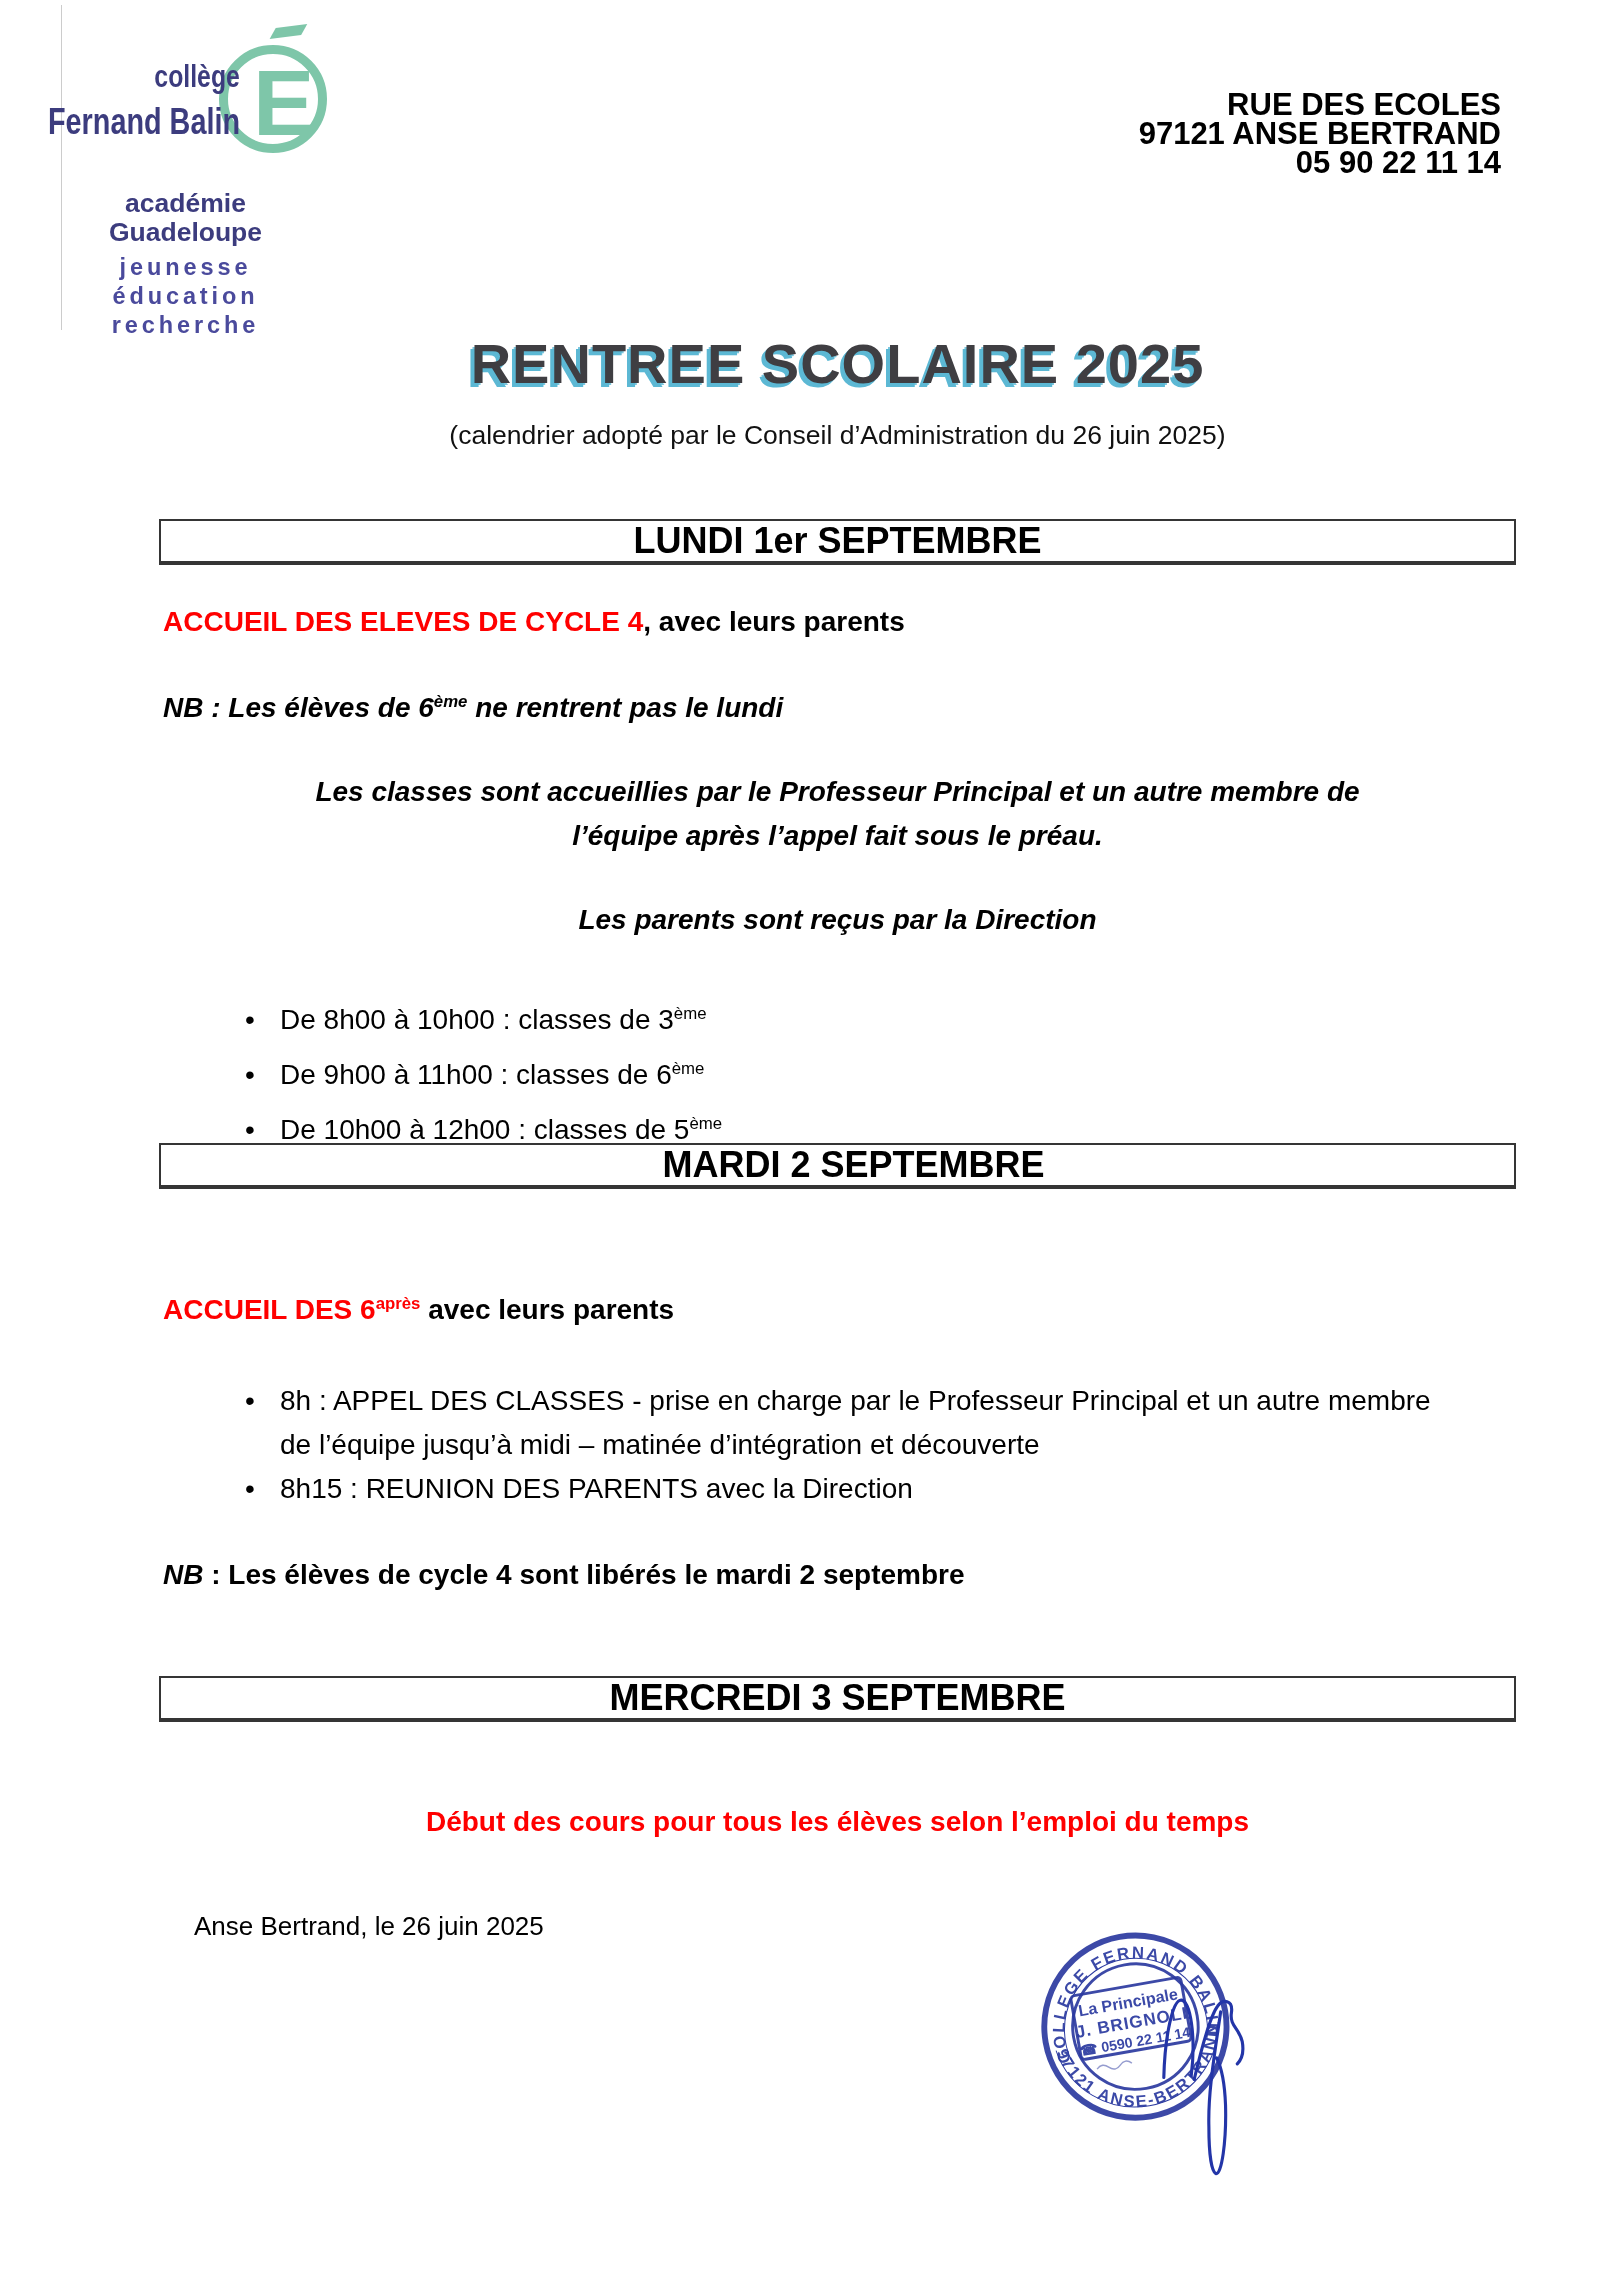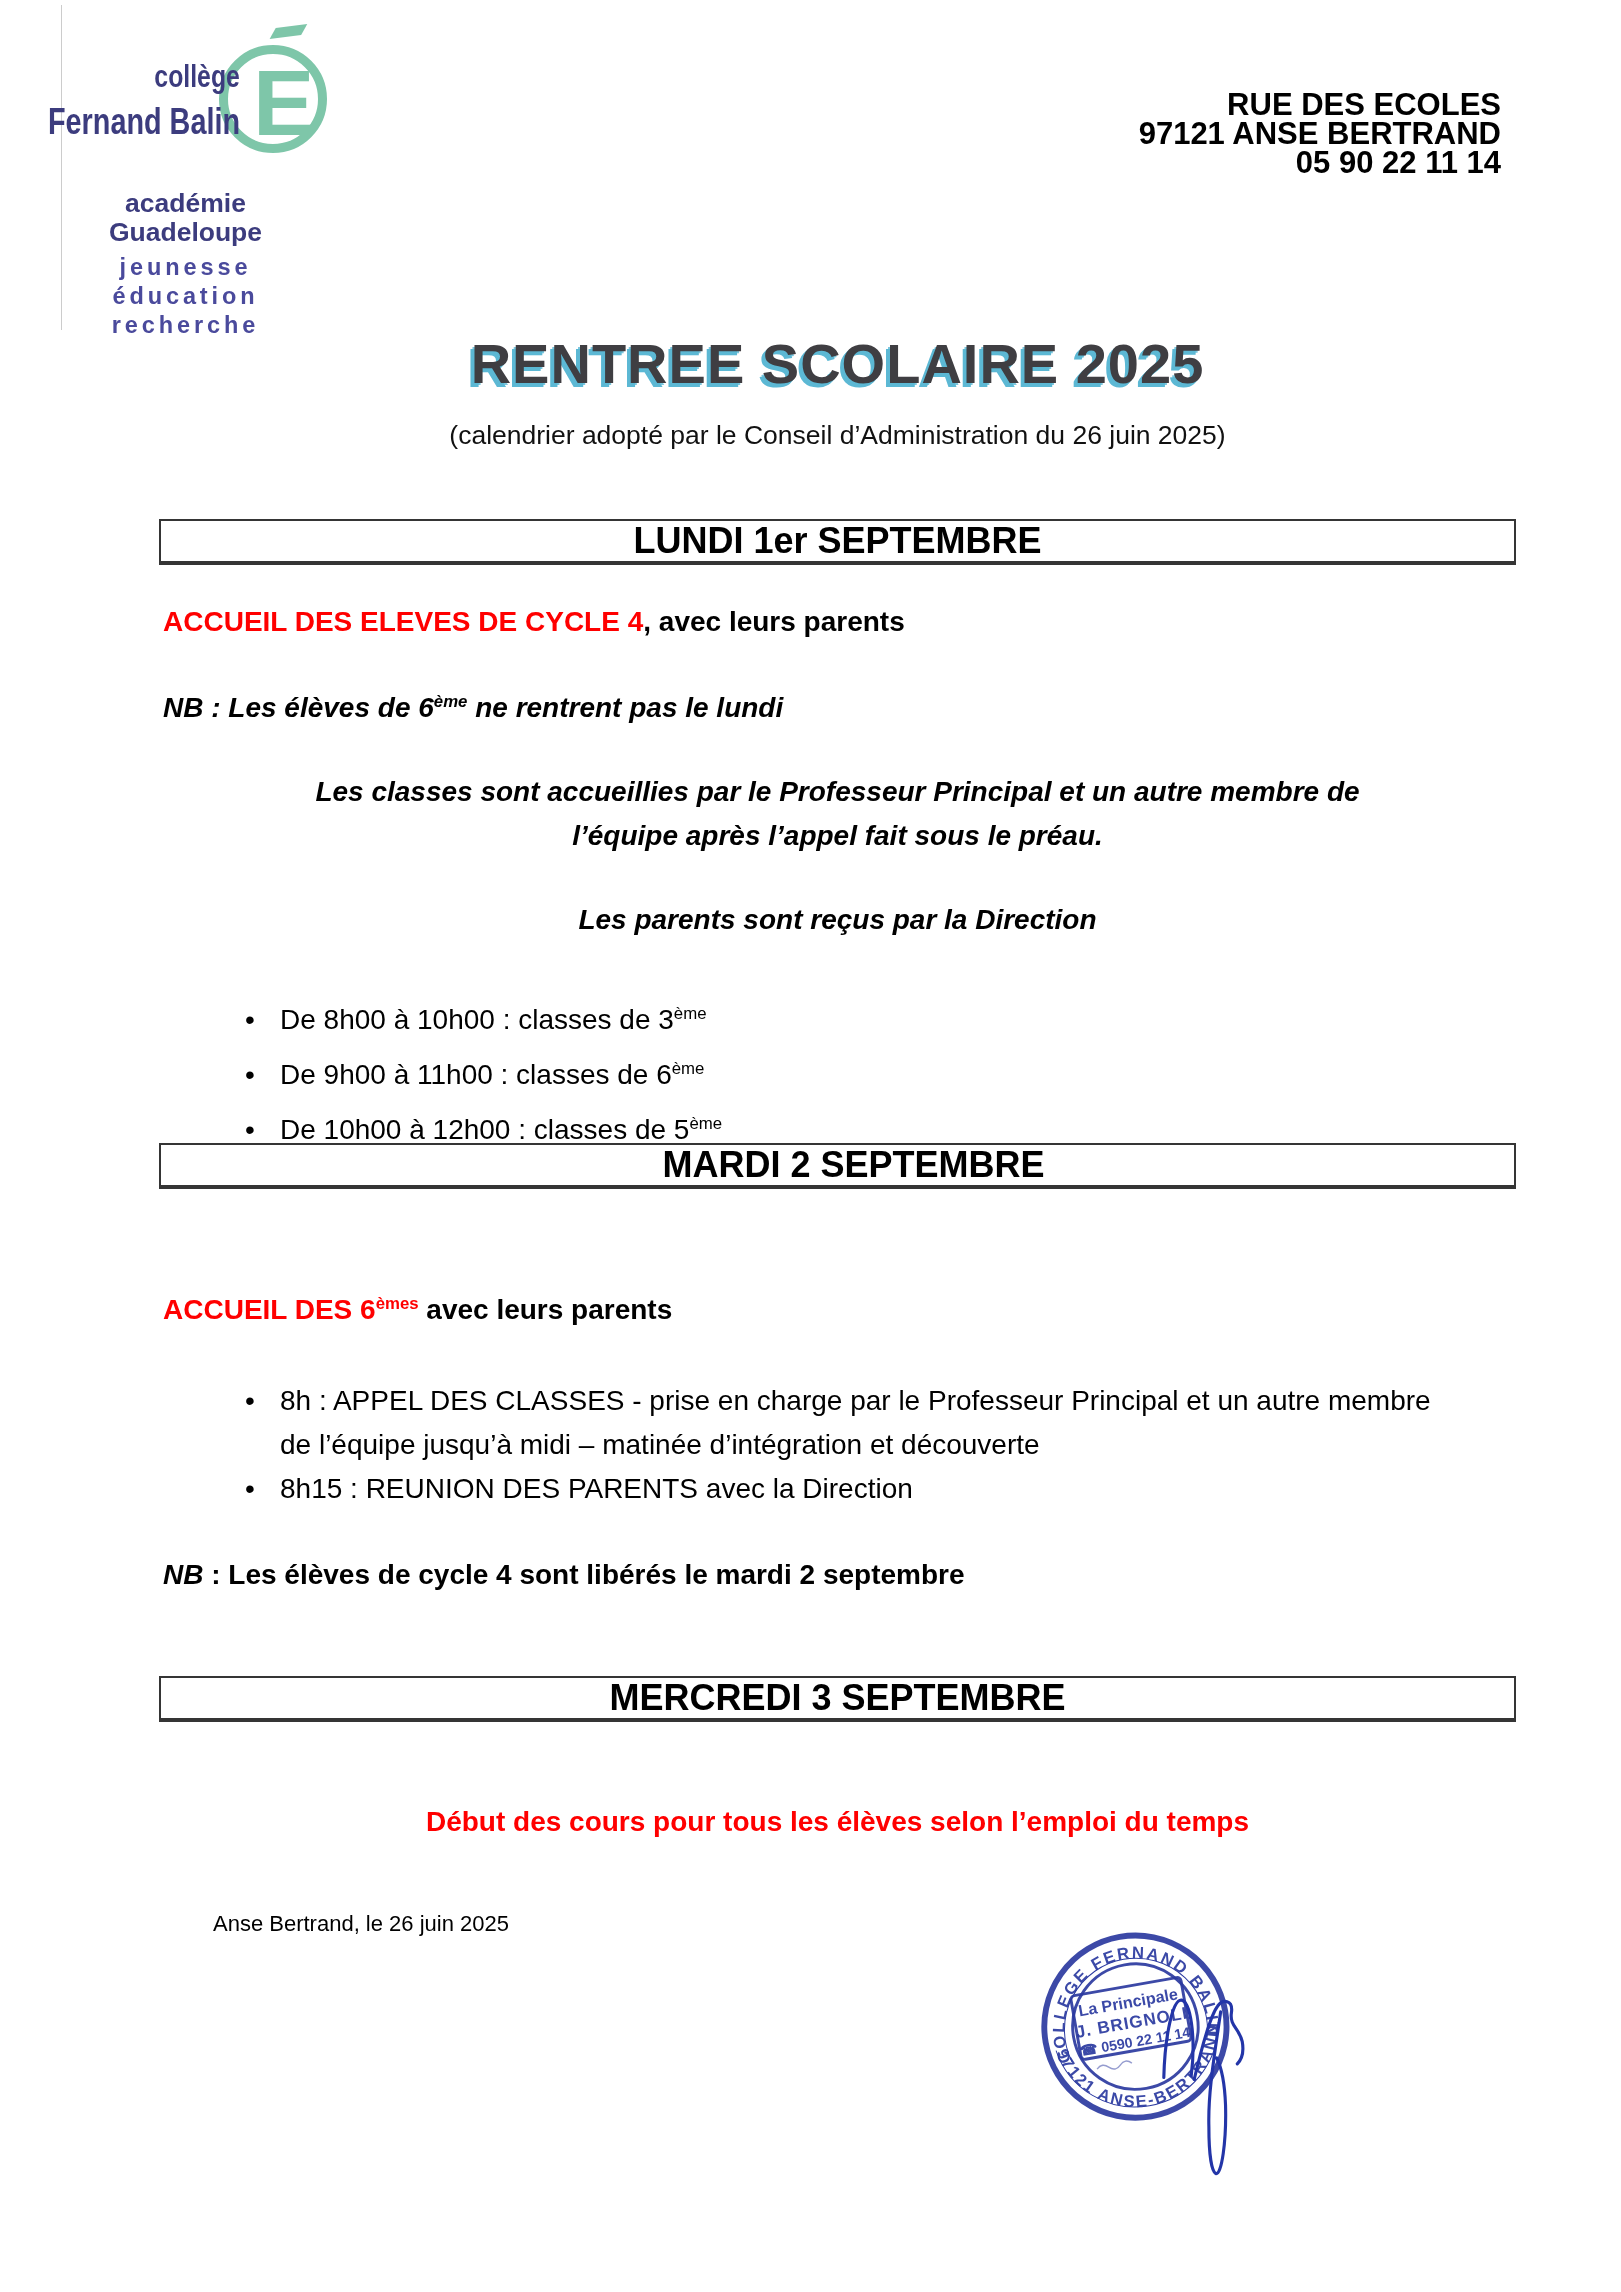--- a/index.html
+++ b/index.html
@@ -63,21 +63,21 @@
   ul.bullets li { position:relative; padding-left:35px; }
   ul.bullets li::before { content:"\2022"; position:absolute; left:0; top:0; }
   .bullets-lundi { left:245px; top:992px; width:1078px; }
   .bullets-lundi li { line-height:55px; }
   .bullets-mardi { left:245px; top:1379px; width:1191px; }
   .bullets-mardi li { line-height:44px; }
 
   .accueil2 { left:163px; top:1294px; }
   .nb2      { left:163px; top:1559px; }
   .highlight-red { top:1806px; font-weight:bold; color:#ff0000; }
-  .dateline { left:194px; top:1911px; font-size:22px;margin-left:19px; }
+  .dateline { left:194px; top:1911px; font-size:26px; }
 
   
   .stamp-wrap { left:1010px; top:1911px; width:338px; height:338px; }
 </style>
 </head>
 <body>
 
 <div class="abs logo">
   <div class="logo-circle"></div>
   <div class="logo-e">E</div>
@@ -124,21 +124,21 @@
   <li><span>De 8h00 à 10h00 : classes de 3</span><sup>ème</sup></li>
   <li><span>De 9h00 à 11h00 : classes de 6</span><sup>ème</sup></li>
   <li><span>De 10h00 à 12h00 : classes de 5</span><sup>ème</sup></li>
 </ul>
 
 <div class="abs section-box box-mardi">
   <span>MARDI 2 SEPTEMBRE</span>
 </div>
 
 <div class="abs line b accueil2">
-  <span class="red">ACCUEIL DES 6</span><sup class="red">èmes</sup><span> avec leurs parents</span>
+  <span class="red">ACCUEIL DES 6</span><sup class="red">après</sup><span> avec leurs parents</span>
 </div>
 
 <ul class="abs line bullets bullets-mardi">
   <li>8h : APPEL DES CLASSES - prise en charge par le Professeur Principal et un autre membre de l’équipe jusqu’à midi – matinée d’intégration et découverte</li>
   <li>8h15 : REUNION DES PARENTS avec la Direction</li>
 </ul>
 
 <div class="abs line b nb2">
   <span class="i">NB</span><span> : Les élèves de cycle 4 sont libérés le mardi 2 septembre</span>
 </div>

